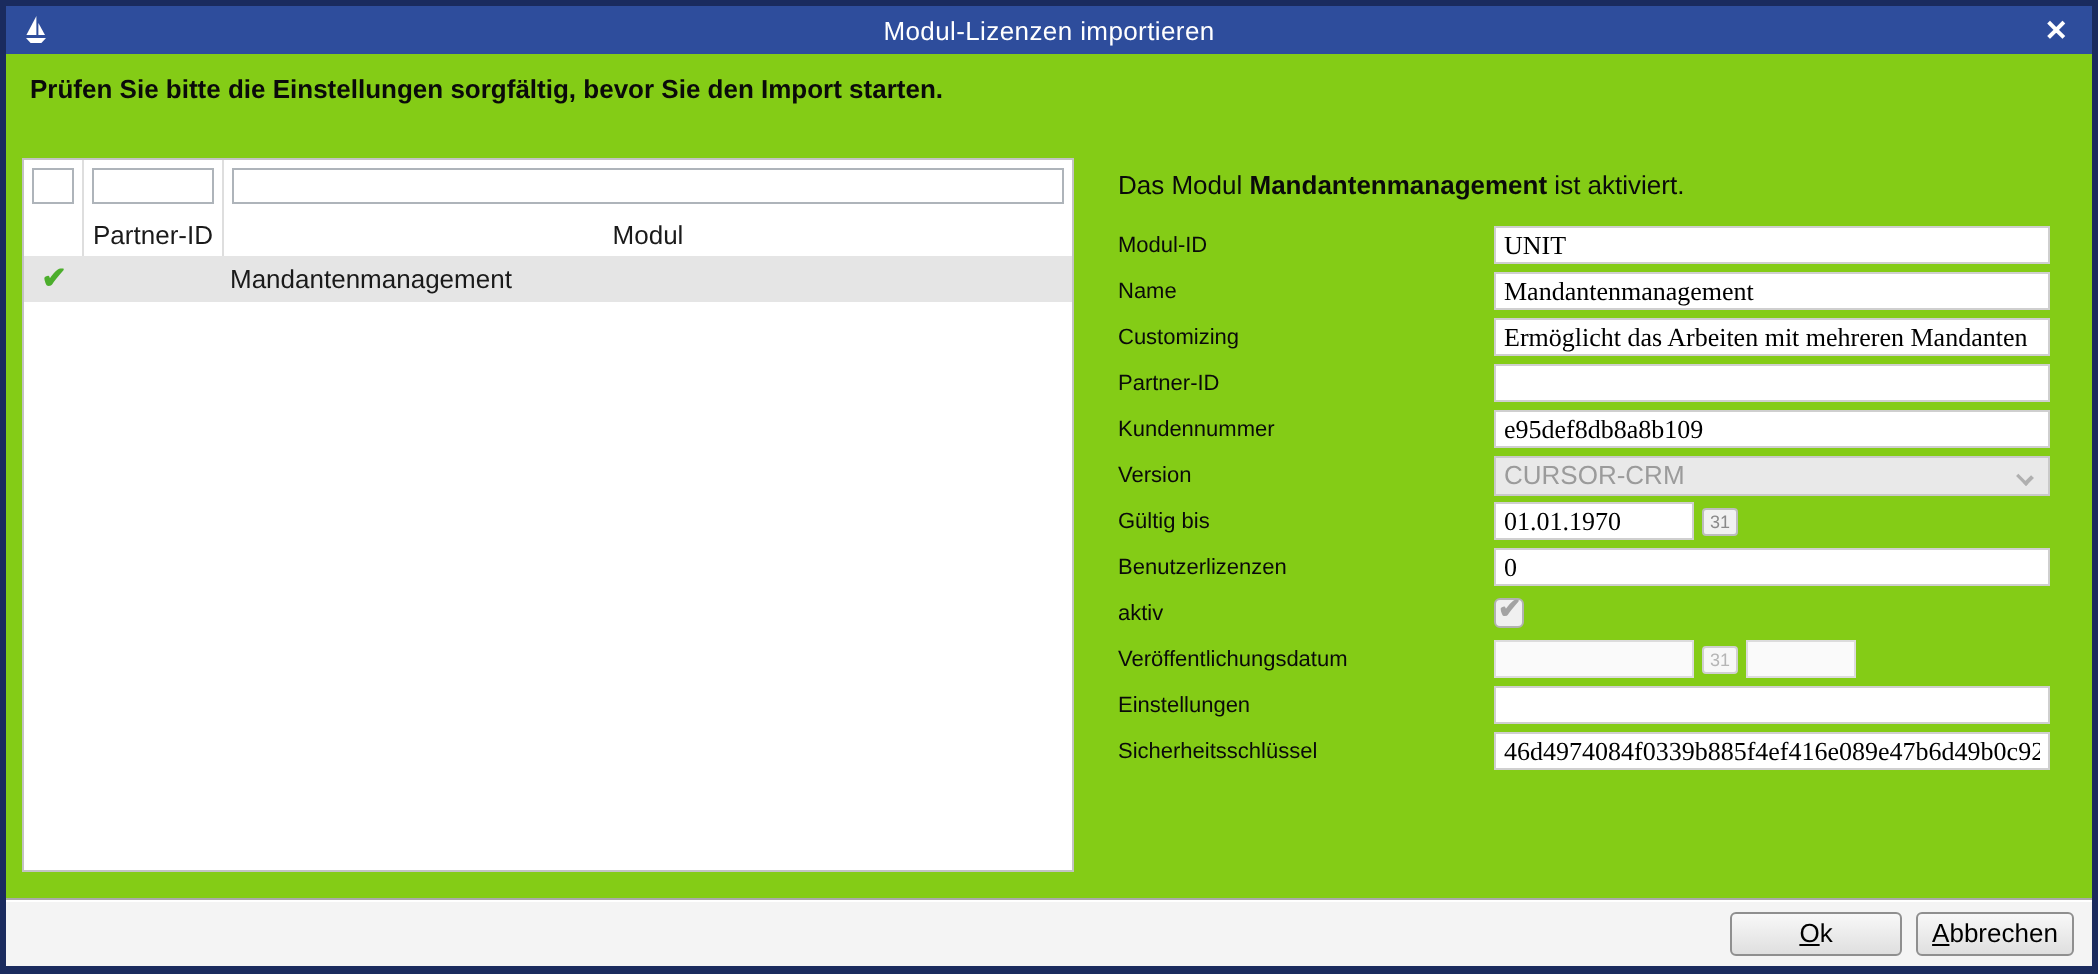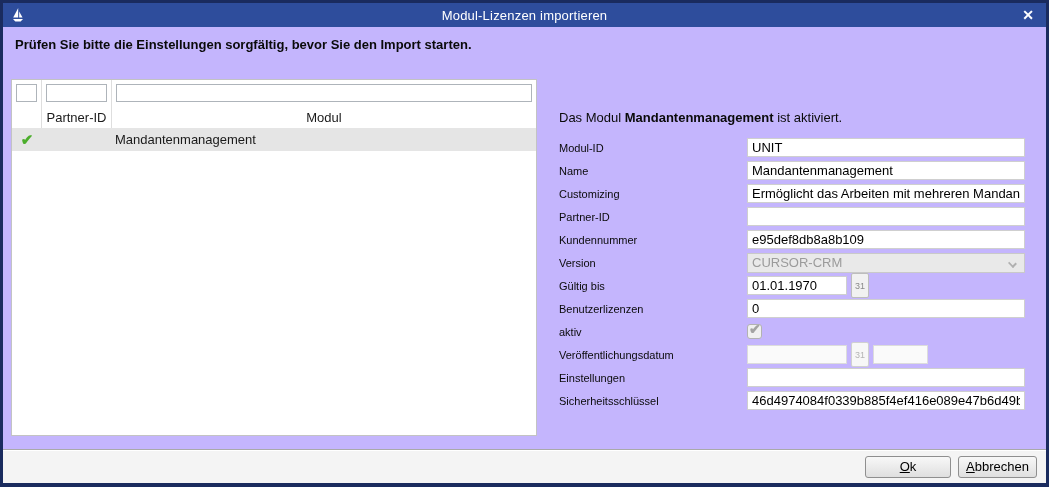--- a/index.html
+++ b/index.html
@@ -1,19 +1,19 @@
 <!DOCTYPE html>
 <html><head>
 <meta charset="utf-8">
 <style>
   * { margin:0; padding:0; box-sizing:border-box; }
   html,body { background:#ffffff; }
   body { font-family:"Liberation Sans", sans-serif; font-size:13px; color:#111; }
 
-  .dialog { position:relative; width:1049px; height:487px; background:#c4b5fd;
+  .dialog { position:relative; width:1049px; height:487px; background:#84cc16;
             border:3px solid #1a2b5e; border-bottom-width:4px; overflow:hidden; }
 
   
   .titlebar { position:relative; height:24px; background:#2e4d9c; display:flex; align-items:center; }
   .titlebar .app-icon { margin-left:8px; display:flex; align-items:center; z-index:2; }
   .titlebar .tb-title { position:absolute; left:0; right:0; text-align:center; color:#ffffff;
                         font-size:13px; letter-spacing:.2px; }
   .titlebar .tb-close { position:absolute; right:12px; top:2px; color:#fff; font-size:14px;
                         font-weight:bold; cursor:pointer; line-height:20px; }
 
@@ -34,34 +34,34 @@
         font-size:13px; color:#1a1a1a; }
   .hl:last-child { border-right:none; }
   .trow { display:grid; grid-template-columns:30px 70px 1fr; height:23px; }
   .trow.selected { background:#e5e5e5; }
   .tc { display:flex; align-items:center; font-size:13px; color:#1a1a1a; overflow:hidden; white-space:nowrap; }
   .tc.center { justify-content:center; }
   .tc.c3 { padding-left:3px; }
   .check { color:#4cae2c; font-size:15px; font-weight:bold; line-height:1; }
 
   
-  .detail-panel { position:absolute; left:556px; top:82px; right:21px;margin-top:25px; }
+  .detail-panel { position:absolute; left:556px; top:82px; right:21px; }
   .status { font-size:13px; margin-bottom:13px; color:#0a0a0a; }
   .frow { display:flex; align-items:center; height:19px; margin-bottom:4px; }
   .flabel { width:188px; flex:none; font-size:11px; color:#0a0a0a; }
   .fctrl { flex:1; display:flex; align-items:center; gap:4px; }
-  .tin { flex:1; height:19px; border:1px solid #cfcfcf; background:#fff; font-family:Liberation Sans, sans-serif;
+  .tin { flex:1; height:19px; border:1px solid #cfcfcf; background:#fff; font-family:Liberation Serif, serif;
          font-size:13px; padding:0 4px; color:#000; }
   .tin:disabled, .tin.dis { background:#fafafa; border-color:#dcdcdc; color:#9a9a9a; }
   .tin.datein { flex:none; width:100px; }
   .sel { flex:1; height:20px; background:#e9e9e9; border:1px solid #c9c9c9; color:#9b9b9b;
          display:flex; align-items:center; padding:0 4px; font-size:13px; position:relative; }
   .chev { position:absolute; right:8px; top:6px; width:7px; height:7px;
           border-right:2px solid #b0b0b0; border-bottom:2px solid #b0b0b0; transform:rotate(45deg) scaleY(.8); }
-  .calbtn { flex:none; width:18px; height:25px; background:#f1f1f1; border:1px solid #bdbdbd;
+  .calbtn { flex:none; width:18px; height:14px; background:#f1f1f1; border:1px solid #bdbdbd;
             border-radius:2px; color:#8a8a8a; font-size:9px; display:flex; align-items:center;
             justify-content:center; cursor:pointer; font-family:inherit; }
   .calbtn.dis { border-color:#d0d0d0; color:#b5b5b5; background:#f7f7f7; }
   .tin.timein { flex:none; width:55px; }
   .cb { flex:none; width:15px; height:15px; border:1px solid #b2b2b2; border-radius:3px;
         background:#fdfdfd; position:relative; }
   .cb.checked { background:#f0f0f0; }
   .cb.checked .cbmark { position:absolute; left:1px; top:-4px; color:#a3a3a3; font-size:14px; font-weight:bold; }
 
   

